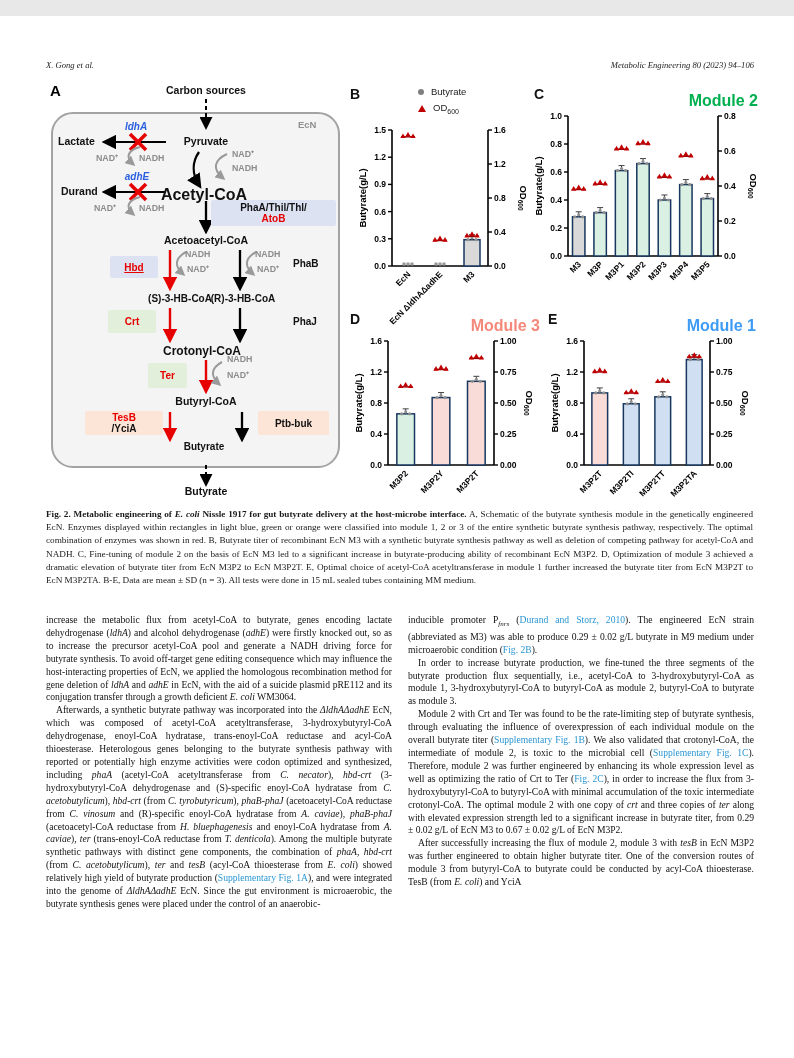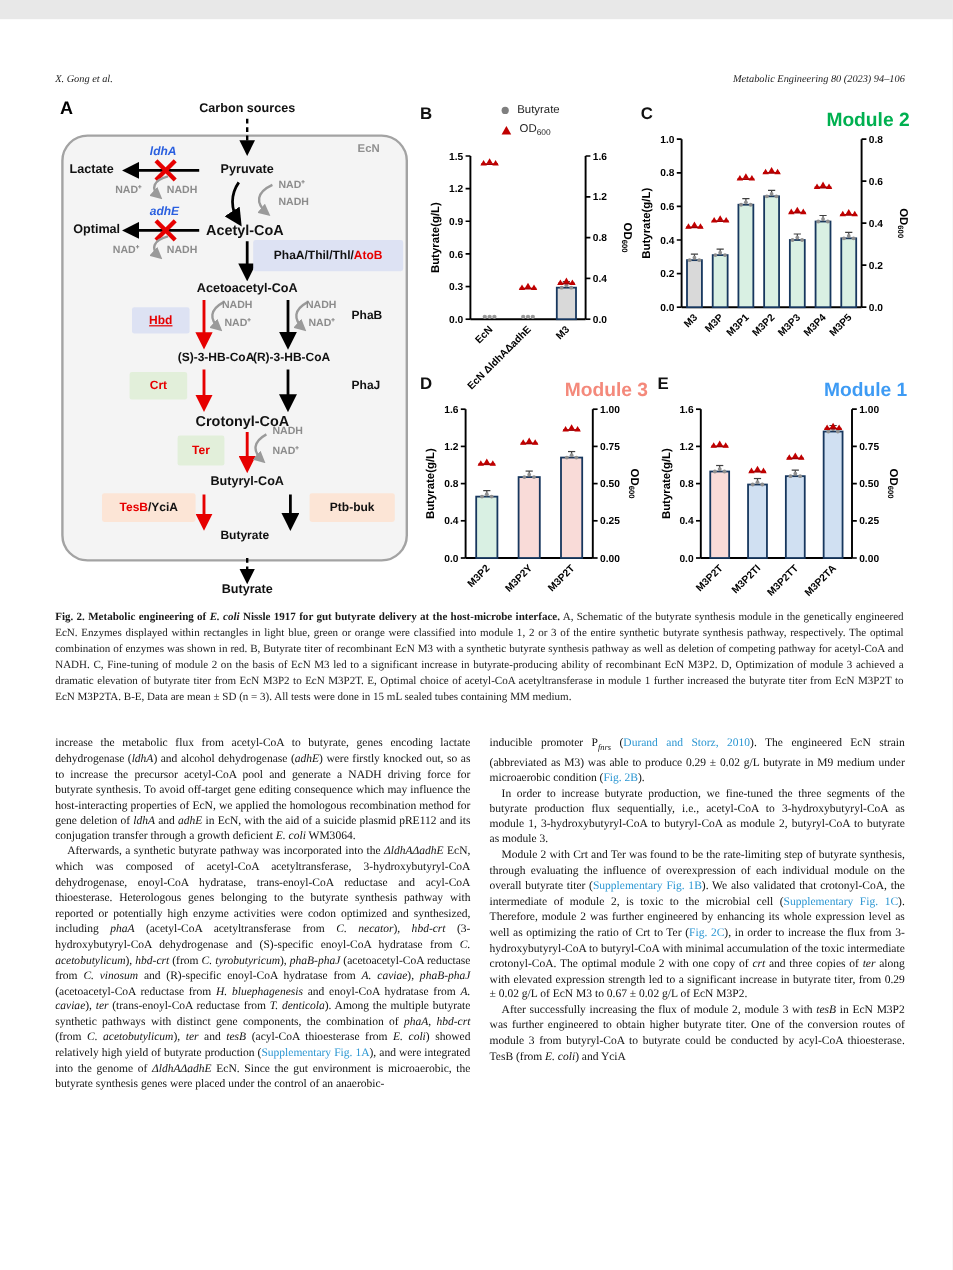--- a/index.html
+++ b/index.html
@@ -14,21 +14,21 @@
            border-radius:22px;background:#f4f4f4;}
   .pA-svg{position:absolute;left:0;top:0;}
   .pA-lbl{position:absolute;font-weight:bold;font-size:10px;color:#111;white-space:nowrap;line-height:1.1;}
   .cx{transform:translateX(-50%);}
   .panel-letter{position:absolute;font:bold 15px "Liberation Sans",sans-serif;color:#000;}
   .gene-blue{color:#2a5fdf;font-style:italic;font-size:10px;}
   .gray-lbl{color:#8c8c8c;font-size:8.8px;}
   .ecn-tag{color:#909090;font-size:9.5px;font-weight:bold;}
   .red-txt{color:#e60000;}
   .pA-box{position:absolute;display:flex;align-items:center;justify-content:center;
-          font:bold 10px "Liberation Sans",sans-serif;border-radius:2px;white-space:nowrap;}
+          font:bold 10px "Liberation Sans",sans-serif;border-radius:2px;white-space:nowrap;flex-direction:column;}
   .box-blue{background:#dde2f3;}
   .box-green{background:#e2efda;}
   .box-peach{background:#fce5d6;}
   
   .panelB,.panelC,.panelD,.panelE{position:absolute;font-family:"Liberation Sans",sans-serif;}
   .panelB{left:348px;top:70px;width:178px;height:224px;}
   .panelC{left:528px;top:70px;width:230px;height:224px;}
   .panelD{left:348px;top:295px;width:192px;height:200px;}
   .panelE{left:542px;top:295px;width:214px;height:200px;}
   .chart-letter{position:absolute;left:2px;top:0;font:bold 14px "Liberation Sans",sans-serif;}
@@ -126,24 +126,24 @@
 
     <span class="pA-lbl gene-blue cx" style="left:90px;top:37px;">ldhA</span>
     <span class="pA-lbl" style="left:12px;top:52px;font-size:10.5px;text-align:right;">Lactate</span>
     <span class="pA-lbl gray-lbl" style="left:50px;top:70px;">NAD⁺</span>
     <span class="pA-lbl gray-lbl" style="left:93px;top:70px;">NADH</span>
     <span class="pA-lbl cx" style="left:160px;top:52px;font-size:10.5px;">Pyruvate</span>
     <span class="pA-lbl gray-lbl" style="left:186px;top:66px;">NAD⁺</span>
     <span class="pA-lbl gray-lbl" style="left:186px;top:80px;">NADH</span>
 
     <span class="pA-lbl gene-blue cx" style="left:91px;top:87px;">adhE</span>
-    <span class="pA-lbl" style="left:15px;top:102px;font-size:10.5px;">Optimal</span>
+    <span class="pA-lbl" style="left:15px;top:102px;font-size:10.5px;">Durand</span>
     <span class="pA-lbl gray-lbl" style="left:48px;top:120px;">NAD⁺</span>
     <span class="pA-lbl gray-lbl" style="left:93px;top:120px;">NADH</span>
-    <span class="pA-lbl cx" style="left:158px;top:102px;font-size:12px;">Acetyl-CoA</span>
+    <span class="pA-lbl cx" style="left:158px;top:102px;font-size:16px;">Acetyl-CoA</span>
 
     <div class="pA-box box-blue" style="left:165px;top:116px;width:125px;height:26px;">
       <span>PhaA/Thil/Thl/</span>
         <span class="red-txt">AtoB</span>
     </div>
 
     <span class="pA-lbl cx" style="left:160px;top:151px;font-size:10.5px;">Acetoacetyl-CoA</span>
     <span class="pA-lbl gray-lbl" style="left:139px;top:166px;">NADH</span>
     <span class="pA-lbl gray-lbl" style="left:141px;top:181px;">NAD⁺</span>
     <span class="pA-lbl gray-lbl" style="left:209px;top:166px;">NADH</span>

